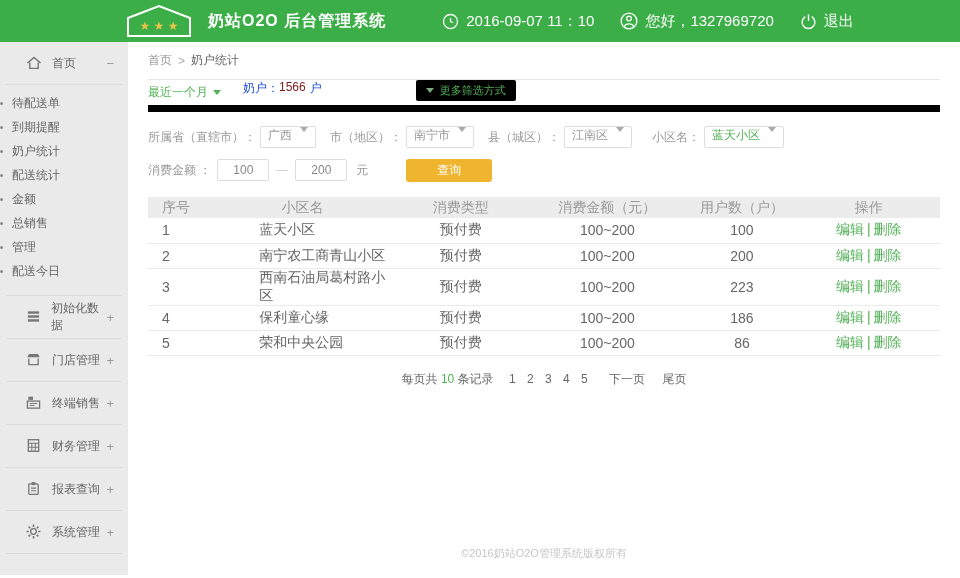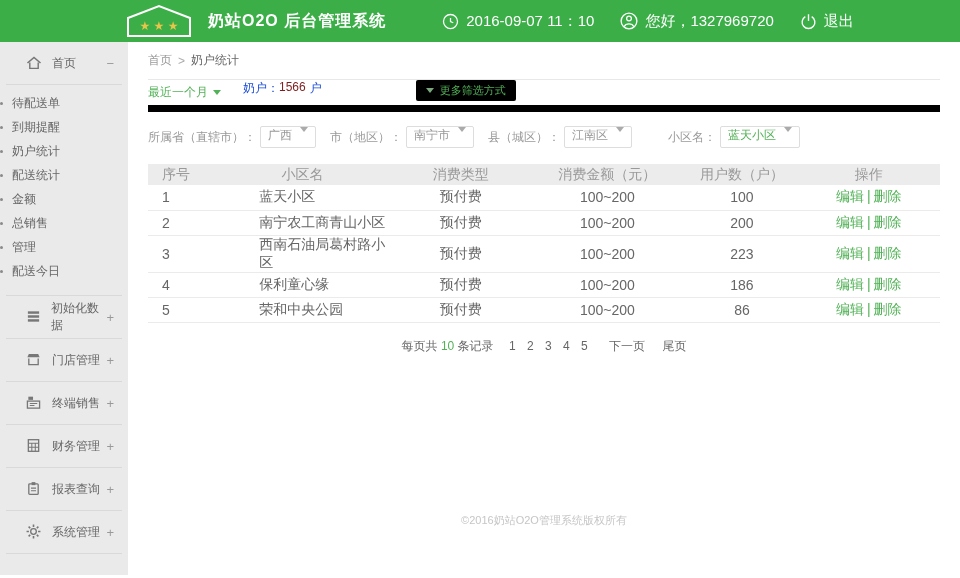--- a/index.html
+++ b/index.html
@@ -274,28 +274,36 @@
         <span class="flabel">市（地区）：</span>
         <span class="sel" style="min-width:64px">
           <span>南宁市</span>
           <span class="tri-down"></span>
         </span>
         <span class="flabel">县（城区）：</span>
         <span class="sel" style="min-width:64px">
           <span>江南区</span>
           <span class="tri-down"></span>
         </span>
-        <span class="flabel" style="margin-left:22px">小区名：</span>
+        <span class="flabel" style="margin-left:6px">小区名：</span>
         <span class="sel green" style="min-width:72px">
           <span>蓝天小区</span>
           <span class="tri-down"></span>
         </span>
       </div>
 
 
+      <div class="filter-row">
+        <span class="flabel">消费金额 ：</span>
+        <input class="num-input" value="100" style="">
+        <span class="dash">—</span>
+        <input class="num-input" style="margin-left: 0px;" value="200">
+        <span class="unit">元</span>
+        <button class="search-btn">查询</button>
+      </div>
     </div>
 
     <table>
       <colgroup>
           <col style="width:8%">
           <col style="width:23%">
           <col style="width:17%">
           <col style="width:20%">
           <col style="width:14%">
           <col style="width:18%">

